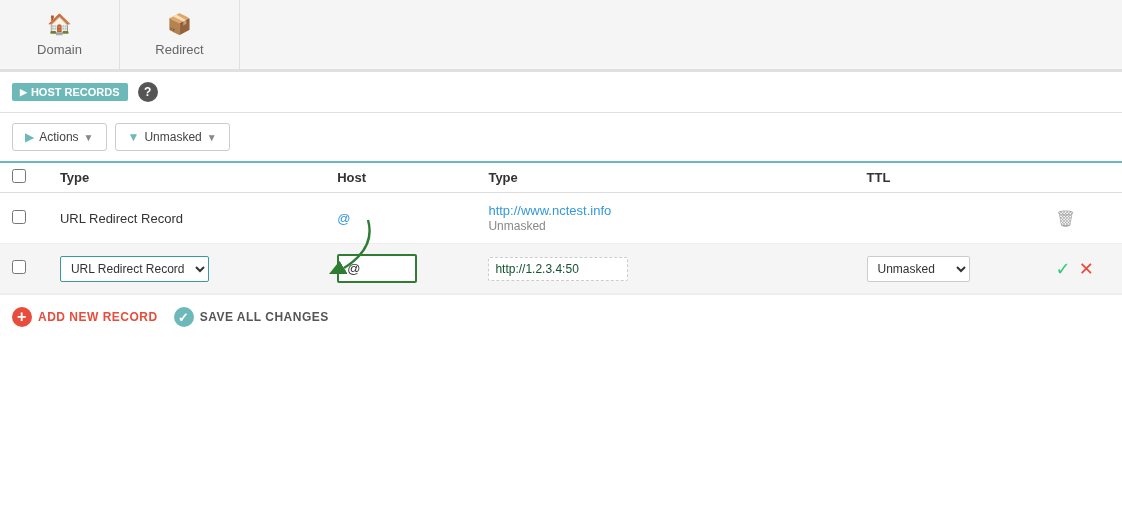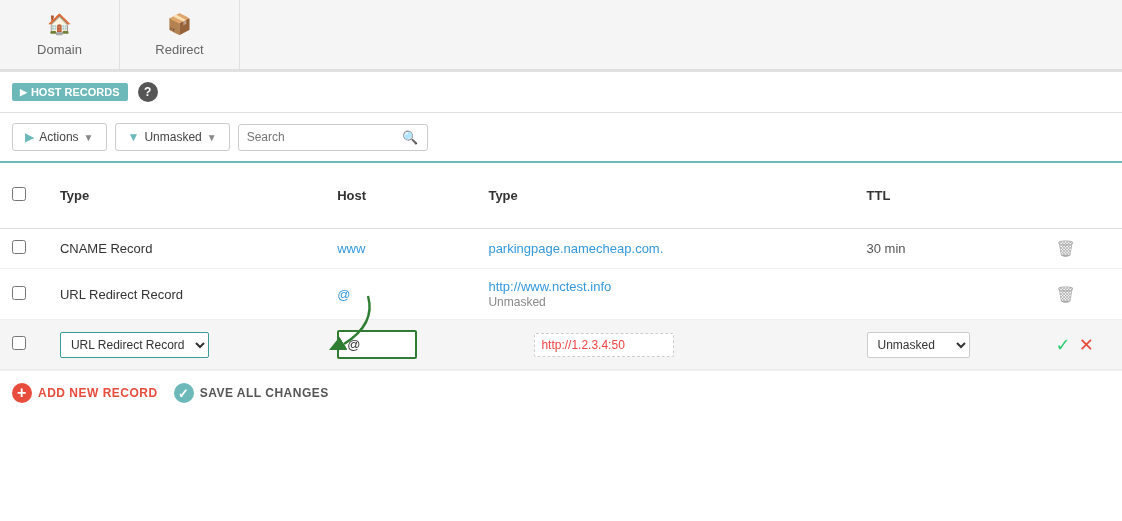--- a/index.html
+++ b/index.html
@@ -116,21 +116,21 @@
 
     
     .records-table {
       width: 100%;
       border-collapse: collapse;
     }
     .records-table thead tr {
       border-bottom: 1px solid #ddd;
     }
     .records-table th {
-      padding: 24px 12px;
+      padding: 6px 12px;
       text-align: left;
       font-weight: bold;
       font-size: 13px;
       color: #333;
     }
     .records-table td {
       padding: 10px 12px;
       font-size: 13px;
       border-bottom: 1px solid #eee;
       vertical-align: middle;
@@ -170,22 +170,21 @@
       outline: none;
       color: #333;
     }
     .value-input {
       border: 1px dashed #ccc;
       border-radius: 2px;
       padding: 4px 6px;
       font-size: 12px;
       width: 140px;
       outline: none;
-      color: #ef4444;
-      margin-left: 46px;
+      color: #14532d;
     }
     .ttl-select {
       border: 1px solid #ccc;
       border-radius: 2px;
       padding: 4px 6px;
       font-size: 12px;
       color: #333;
       background: #fff;
       outline: none;
     }
@@ -301,47 +300,35 @@
   <button class="btn-action">
     <span style="color:#6db9b9;">▶</span>
     <span>Actions</span>
     <span class="chevron">▼</span>
   </button>
   <button class="btn-action">
     <span class="filter-icon">▼</span>
     <span>Unmasked</span>
     <span class="chevron">▼</span>
   </button>
-  <div class="search-box">
-    <input type="text" placeholder="Search" style="">
-    <span style="color:#aaa;">🔍</span>
-  </div>
 </div>
 
 <table class="records-table">
   <thead>
     <tr>
       <th style="width:30px;"><input type="checkbox" class="cb" style=""></th>
       <th class="col-type"><span>Type</span></th>
       <th class="col-host"><span>Host</span></th>
       <th class="col-value"><span>Type</span></th>
       <th class="col-ttl"><span>TTL</span></th>
       <th class="col-actions"></th>
     </tr>
   </thead>
   <tbody>
 
-    <tr>
-      <td><input type="checkbox" class="cb" style=""></td>
-      <td><span>CNAME Record</span></td>
-      <td><a class="link-blue"><span>www</span></a></td>
-      <td><a class="link-blue"><span>parkingpage.namecheap.com.</span></a></td>
-      <td class="ttl-cell"><span>30 min</span></td>
-      <td><span class="delete-icon">🗑</span></td>
-    </tr>
 
     <tr>
       <td><input type="checkbox" class="cb" style=""></td>
       <td><span>URL Redirect Record</span></td>
       <td><a class="link-blue"><span>@</span></a></td>
       <td>
         <a class="link-blue"><span>http://www.nctest.info</span></a><br>
         <span style="color:#888;font-size:12px;">Unmasked</span>
       </td>
       <td class="ttl-cell"></td>

